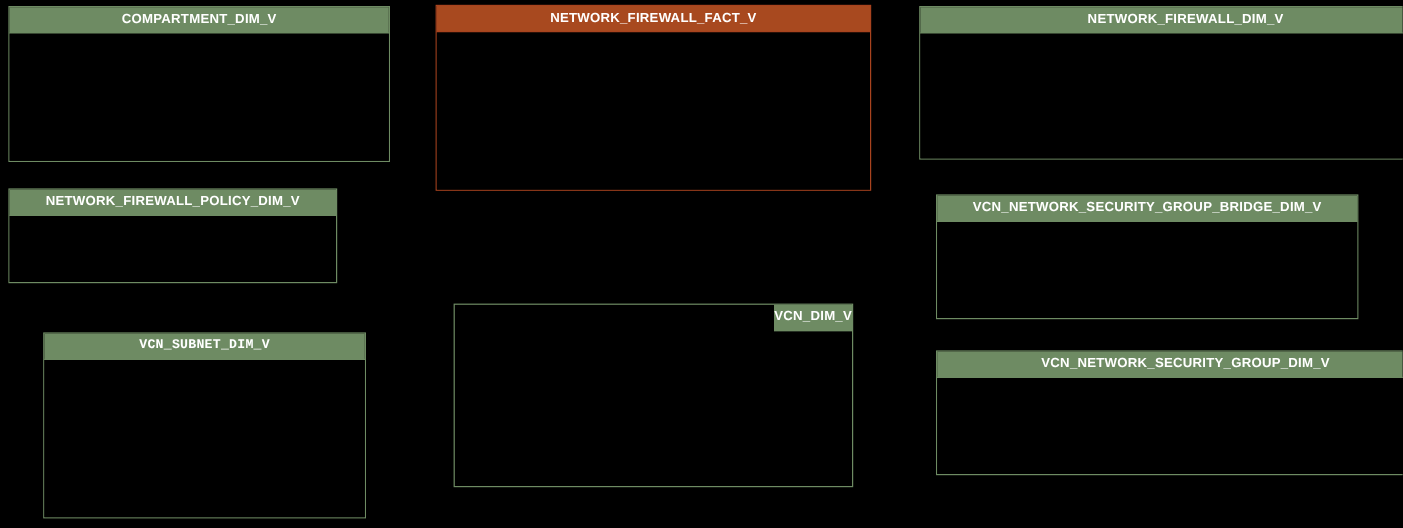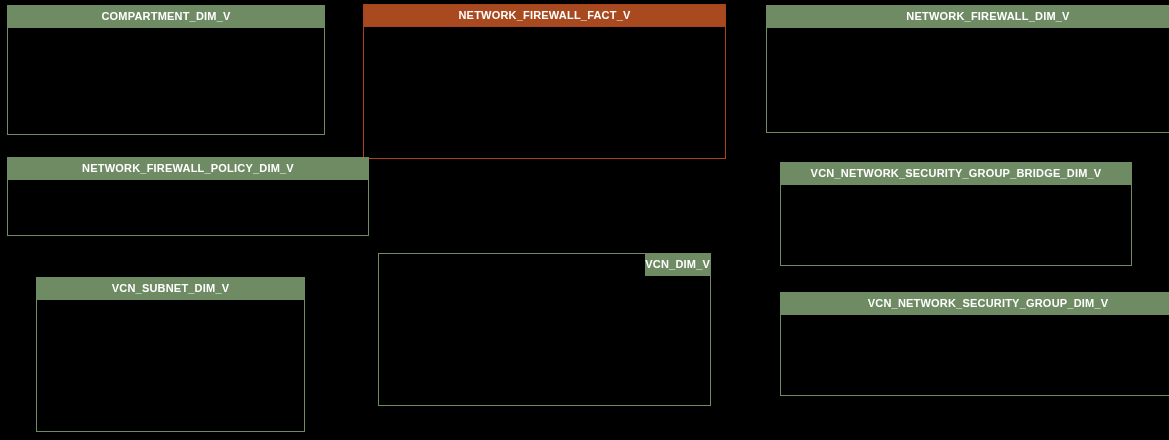--- a/index.html
+++ b/index.html
@@ -60,33 +60,33 @@
       <div class="node-body"></div>
     </div>
     <div class="table-node fact" style="left: 363px; top: 4px; width: 363px; height: 155px;">
       <div class="node-header">NETWORK_FIREWALL_FACT_V</div>
       <div class="node-body"></div>
     </div>
     <div class="table-node" style="left: 766px; top: 5px; width: 444px; height: 128px;">
       <div class="node-header">NETWORK_FIREWALL_DIM_V</div>
       <div class="node-body"></div>
     </div>
-    <div class="table-node" style="left: 7px; top: 157px; width: 362px; height: 79px;">
+    <div class="table-node" style="left: 7px; top: 157px; width: 274px; height: 79px;">
       <div class="node-header">NETWORK_FIREWALL_POLICY_DIM_V</div>
       <div class="node-body"></div>
     </div>
     <div class="table-node" style="left: 780px; top: 162px; width: 352px; height: 104px;">
       <div class="node-header">VCN_NETWORK_SECURITY_GROUP_BRIDGE_DIM_V</div>
       <div class="node-body"></div>
     </div>
     <div class="table-node" style="left: 378px; top: 253px; width: 333px; height: 153px; align-items: flex-end;">
       <div class="node-header">VCN_DIM_V</div>
       <div class="node-body"></div>
     </div>
     <div class="table-node" style="left: 780px; top: 292px; width: 416px; height: 104px;">
       <div class="node-header">VCN_NETWORK_SECURITY_GROUP_DIM_V</div>
       <div class="node-body"></div>
     </div>
-    <div class="table-node" style="left: 36px; top: 277px; width: 269px; height: 155px;">
+    <div class="table-node" style="left: 36px; top: 277px; width: 269px; height: 155px; font-family: Liberation Mono, monospace;">
       <div class="node-header">VCN_SUBNET_DIM_V</div>
       <div class="node-body"></div>
     </div>
   </div>
 
 </body></html>

